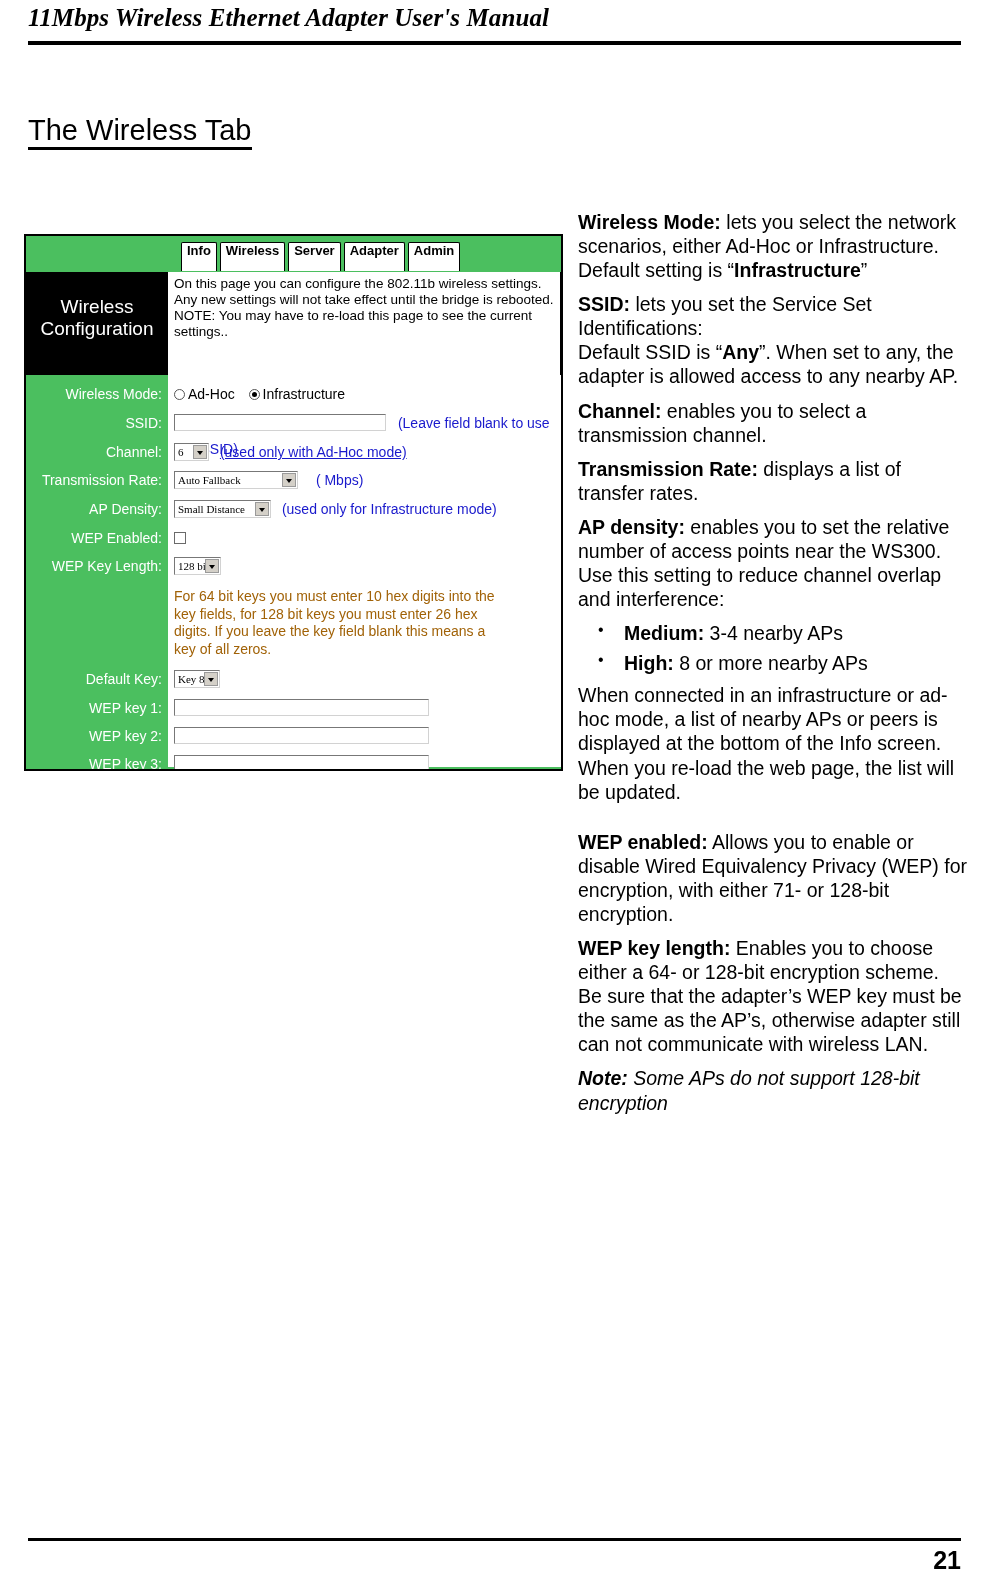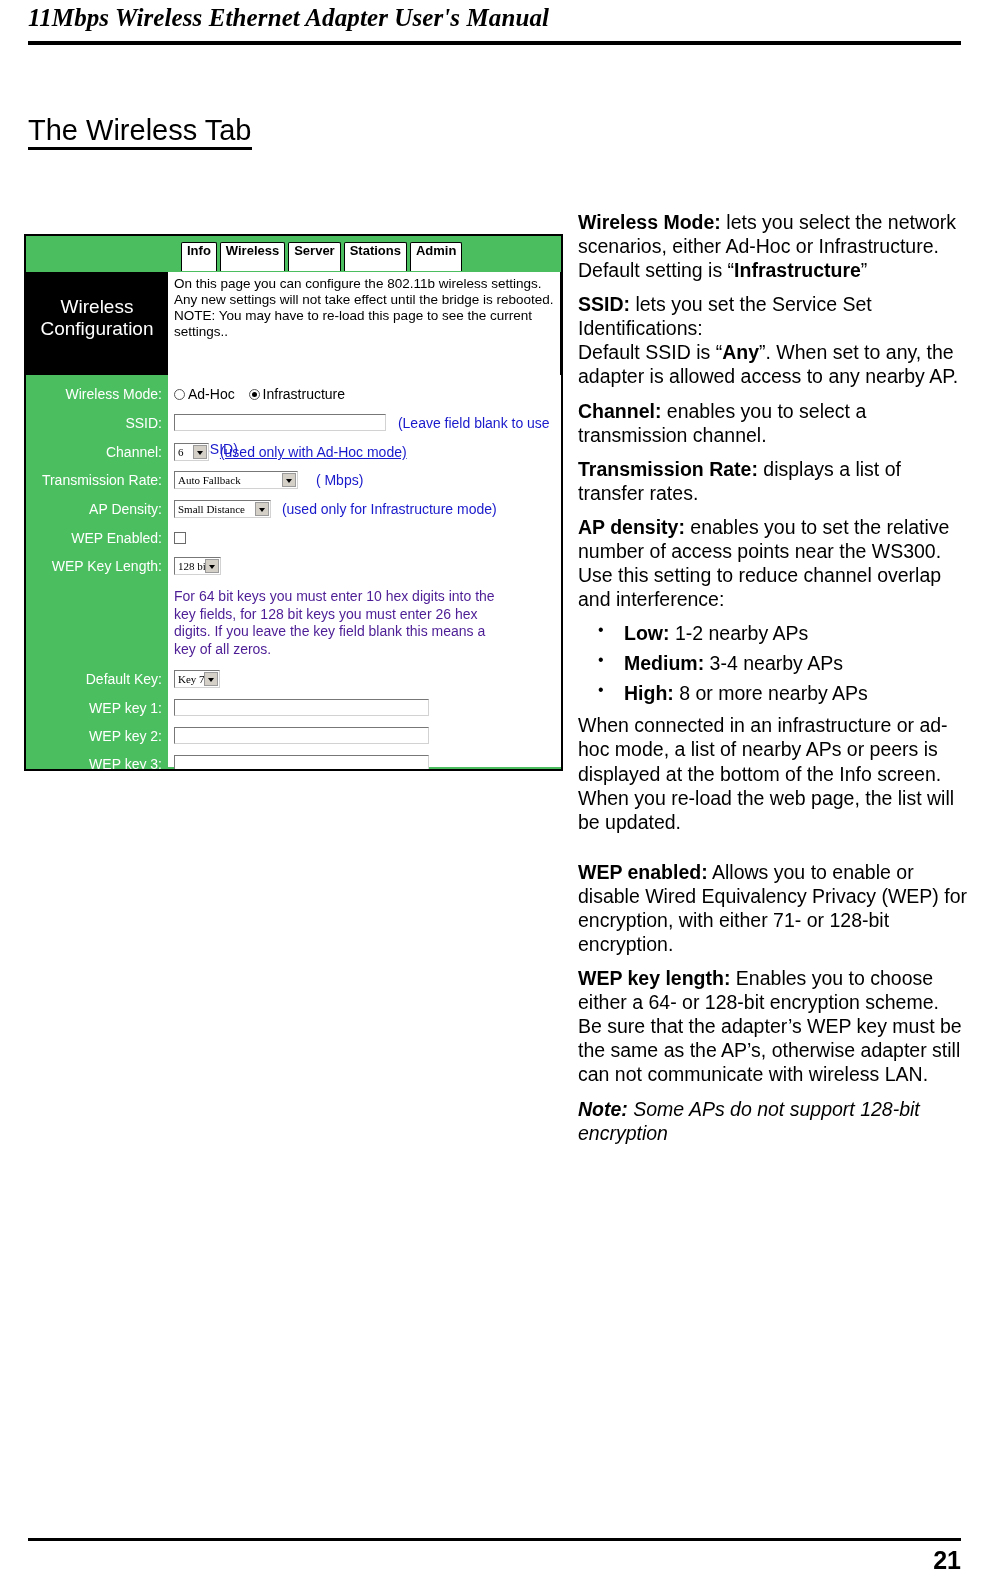--- a/index.html
+++ b/index.html
@@ -83,21 +83,21 @@
   .row { position:absolute; left:0; width:535px; height:26px; }
   .rlabel {
     position:absolute; left:0; top:0; width:136px;
     text-align:right; color:#ffffff; font-size:14px;
     line-height:26px;
   }
   .rfield { position:absolute; left:148px; top:0; right:0; line-height:26px; font-size:14px; }
   .hint { color:#1919cc; font-size:14px; }
   .blue-para {
     position:absolute; left:148px; width:330px;
-    color:#4c1d95; font-size:14px; line-height:1.25;
+    color:#a16207; font-size:14px; line-height:1.25;
   }
   .radio {
     display:inline-block; width:11px; height:11px;
     border:1px solid #555; border-radius:50%;
     background:#fff; vertical-align:-1px; margin-right:3px;
     position:relative; box-sizing:border-box;
   }
   .radio.on::after {
     content:""; position:absolute; left:2px; top:2px;
     width:5px; height:5px; border-radius:50%; background:#000;
@@ -177,21 +177,21 @@
   <div class="sec-title">The Wireless Tab</div>
 
   <div class="shot">
 
     <div class="shot-topband"></div>
 
     <div class="tabbar">
       <div class="tab">Info</div>
       <div class="tab">Wireless</div>
       <div class="tab">Server</div>
-      <div class="tab">Stations</div>
+      <div class="tab">Adapter</div>
       <div class="tab">Admin</div>
     </div>
 
     <div class="shot-black">
       <div class="inner">
         <span>Wireless</span>
         <span>Configuration</span>
       </div>
     </div>
 
@@ -257,21 +257,21 @@
         <div class="rfield">
           <span class="sel" style="width:47px;"><span>128 bit</span><span class="arrow"></span></span>
         </div>
       </div>
 
       <div class="blue-para" style="top:213px;">For 64 bit keys you must enter 10 hex digits into the key fields, for 128 bit keys you must enter 26 hex digits. If you leave the key field blank this means a key of all zeros.</div>
 
       <div class="row" style="top:291px;">
         <div class="rlabel">Default Key:</div>
         <div class="rfield">
-          <span class="sel" style="width:46px;"><span>Key 7</span><span class="arrow"></span></span>
+          <span class="sel" style="width:46px;"><span>Key 8</span><span class="arrow"></span></span>
         </div>
       </div>
 
       <div class="row" style="top:320px;">
         <div class="rlabel">WEP key 1:</div>
         <div class="rfield">
           <span class="txtin" style="width:255px;"></span>
         </div>
       </div>
 
@@ -300,21 +300,20 @@
 
     <p><span>Default SSID is “</span><b>Any</b><span>”. When set to any, the adapter is allowed access to any nearby AP.</span></p>
 
     <p><b>Channel:</b><span> enables you to select a transmission channel.</span></p>
 
     <p><b>Transmission Rate:</b><span> displays a list of transfer rates.</span></p>
 
     <p><b>AP density:</b><span> enables you to set the relative number of access points near the WS300. Use this setting to reduce channel overlap and interference:</span></p>
 
     <ul class="bullets">
-      <li><b>Low:</b><span> 1-2 nearby APs</span></li>
       <li><b>Medium:</b><span> 3-4 nearby APs</span></li>
       <li><b>High:</b><span> 8 or more nearby APs</span></li>
     </ul>
 
     <p class="gap">When connected in an infrastructure or ad-hoc mode, a list of nearby APs or peers is displayed at the bottom of the Info screen. When you re-load the web page, the list will be updated.</p>
 
     <p><b>WEP enabled:</b><span> Allows you to enable or disable Wired Equivalency Privacy (WEP) for encryption, with either 71- or 128-bit encryption.</span></p>
 
     <p><b>WEP key length:</b><span style="white-space:pre-wrap;"> Enables you to choose either a 64- or 128-bit encryption scheme.   Be sure that the adapter’s WEP key must be the same as the AP’s, otherwise adapter still can not communicate with wireless LAN.</span></p>
 

